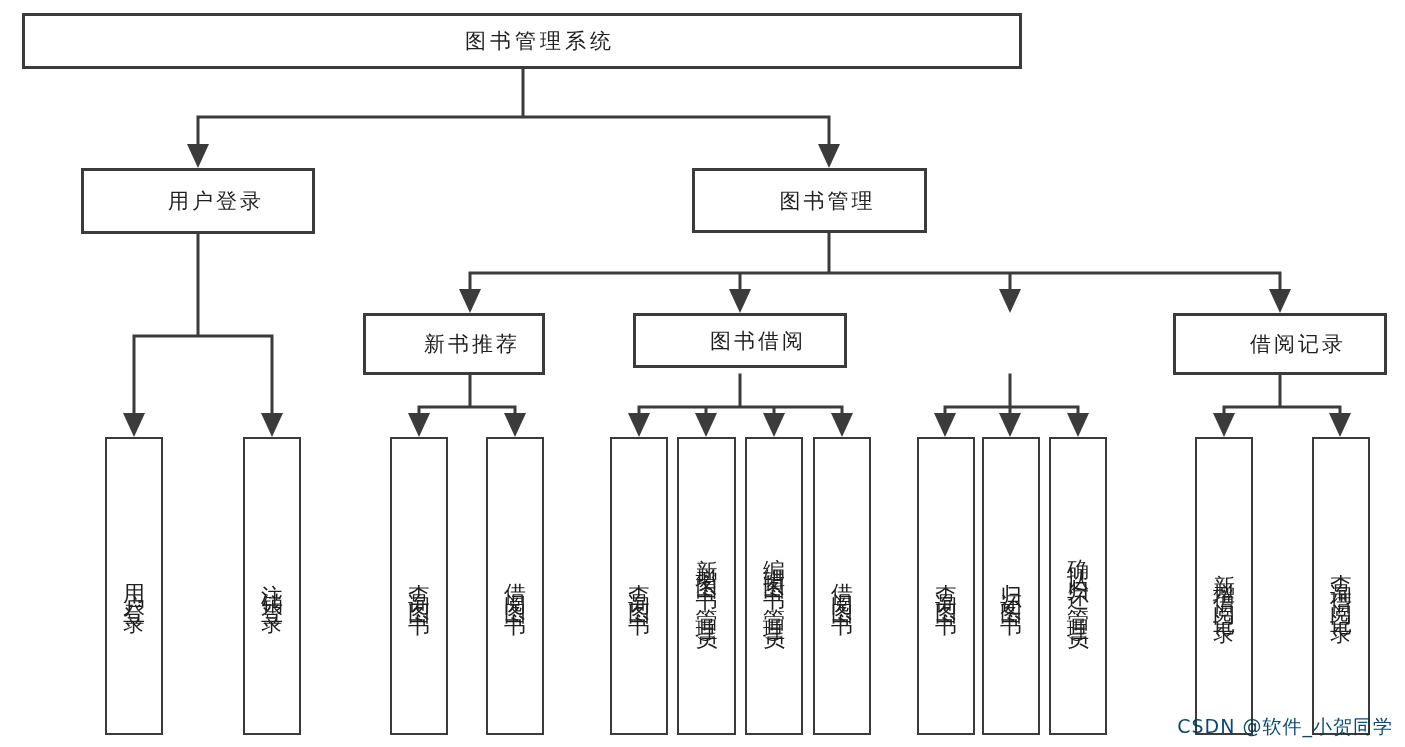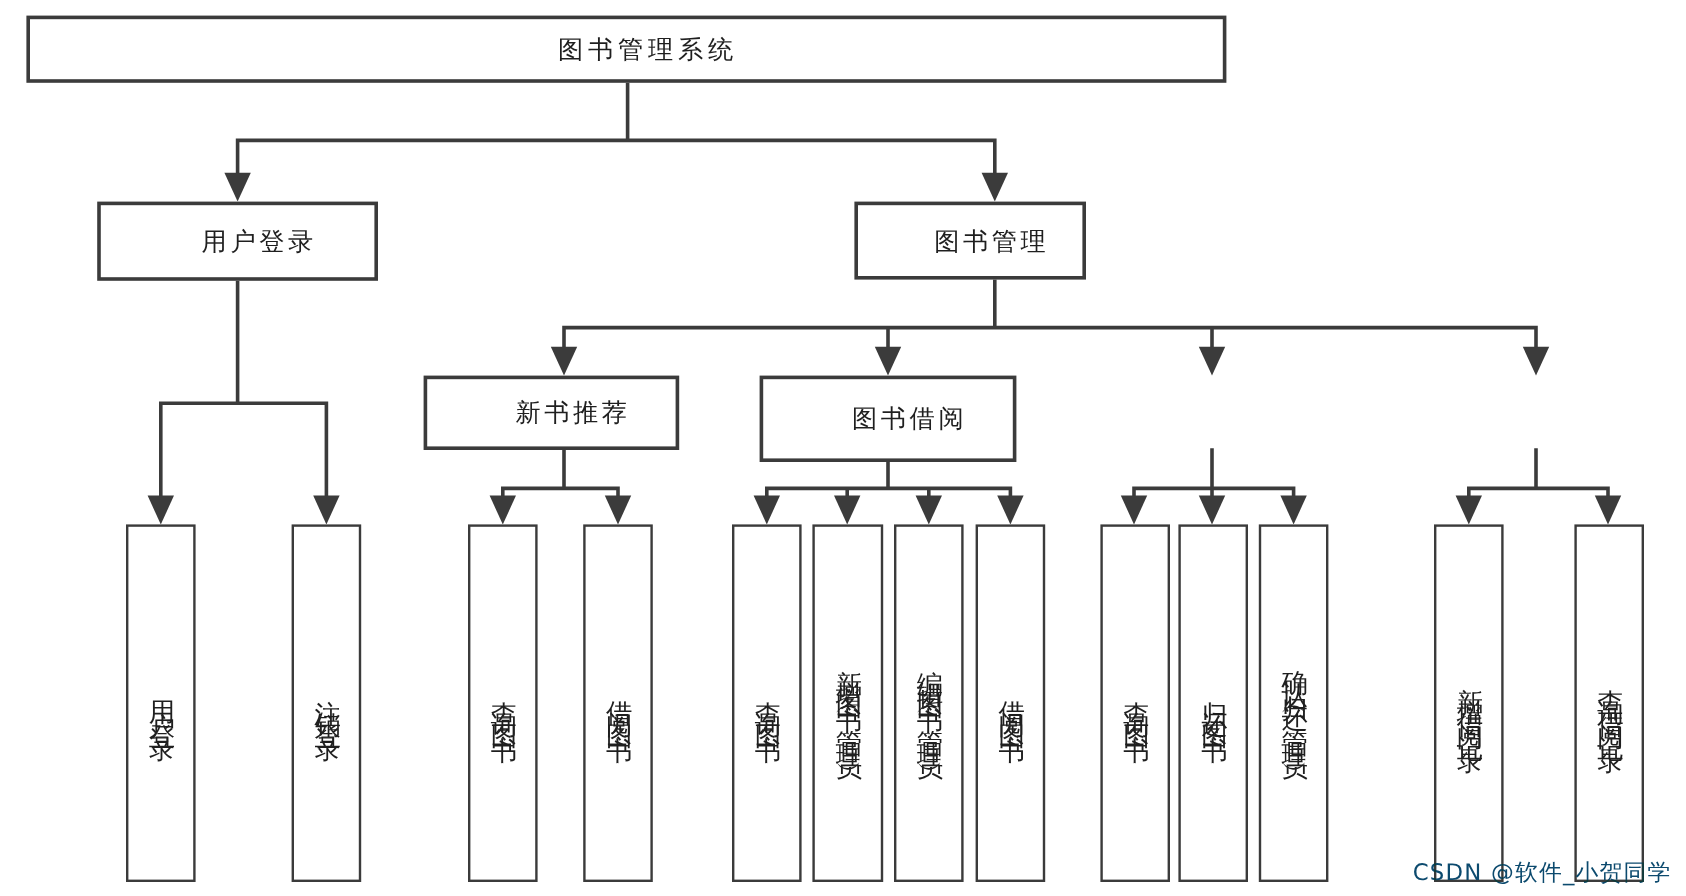--- a/index.html
+++ b/index.html
@@ -66,29 +66,32 @@
     </g>
   </svg>
 
   <div class="box hbox root" style="left:22px;top:13px;width:1000px;height:56px">
     <span>图书管理系统</span>
   </div>
 
   <div class="box hbox" style="left:81px;top:168px;width:234px;height:66px">
     <span>用户登录</span>
   </div>
-  <div class="box hbox" style="left:712px;top:168px;width:193px;height:65px">
+  <div class="box hbox" style="left:692px;top:168px;width:235px;height:65px">
     <span>图书管理</span>
   </div>
 
-  <div class="box hbox" style="left:353px;top:313px;width:213px;height:62px">
+  <div class="box hbox" style="left:363px;top:313px;width:182px;height:62px">
     <span>新书推荐</span>
   </div>
-  <div class="box hbox" style="left:633px;top:313px;width:214px;height:72px">
+  <div class="box hbox" style="left:633px;top:313px;width:214px;height:55px">
     <span>图书借阅</span>
+  </div>
+  <div class="box hbox" style="left:1173px;top:313px;width:214px;height:62px">
+    <span>借阅记录</span>
   </div>
 
   <div class="box vbox" style="left:105px">
     <span>用户登录</span>
   </div>
   <div class="box vbox" style="left:243px">
     <span>注销登录</span>
   </div>
 
   <div class="box vbox" style="left:390px">

